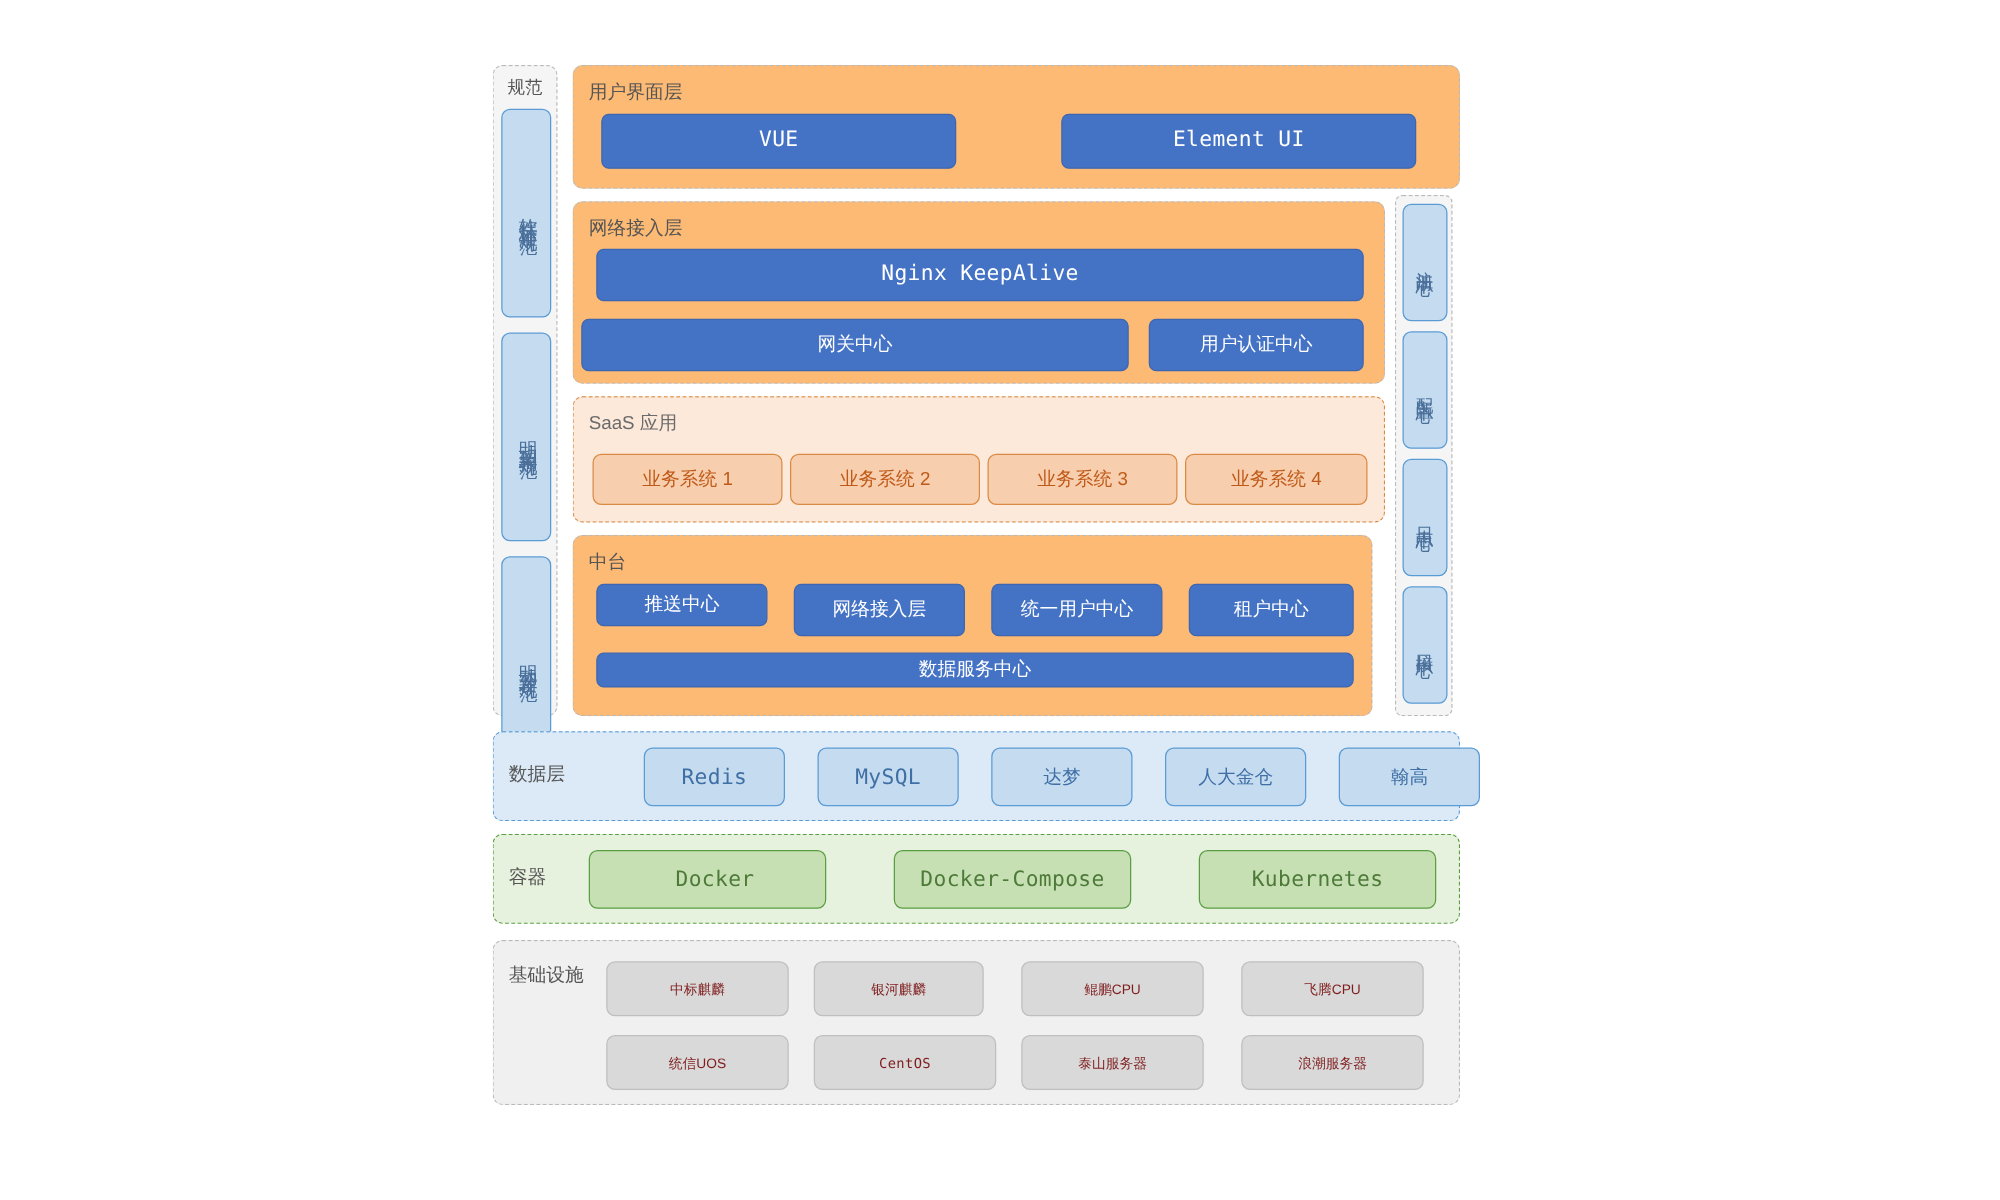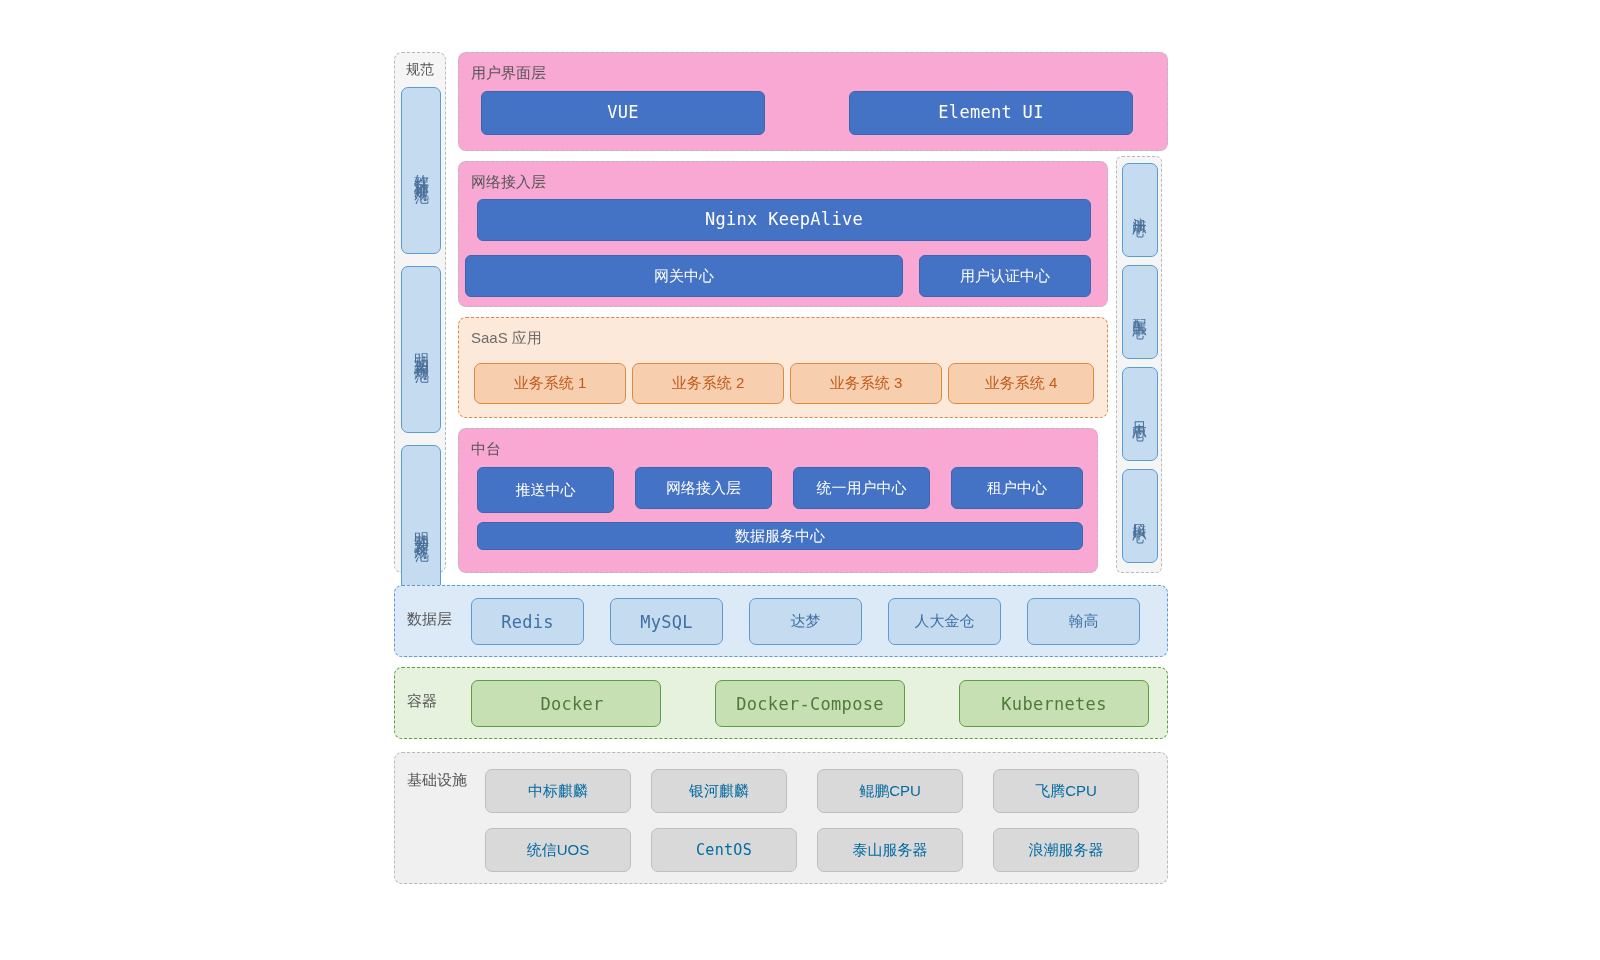--- a/index.html
+++ b/index.html
@@ -27,21 +27,21 @@
     color:#ffffff;
   }
   .mono{font-family:"DejaVu Sans Mono","Liberation Mono",monospace;font-size:17px;letter-spacing:.3px;}
 
   
   .group{
     box-sizing:border-box;
     position:absolute;
     border:1px dashed #b9b9b9;
     border-radius:8px;
-    background:#f9a8d4;
+    background:#fdba74;
     text-decoration:underline;
   }
   .group-label{
     position:absolute;
     font-size:15px;
     color:#555555;
     white-space:nowrap;
   }
 
   
@@ -106,20 +106,21 @@
     position:absolute;left:394px;top:585px;width:774px;height:72px;
     box-sizing:border-box;
     border:1px dashed #5b9bd5;border-radius:8px;background:#dceaf7;
   }
   .data-box{
     position:absolute;top:12px;height:47px;
     box-sizing:border-box;
     background:#c5dcf0;border:1px solid #5b9bd5;border-radius:7px;
     display:flex;align-items:center;justify-content:center;
     color:#3f6fa5;
+    margin-left:44px;
   }
   
   #container-layer{
     position:absolute;left:394px;top:667px;width:774px;height:72px;
     box-sizing:border-box;
     border:1px dashed #5a9e43;border-radius:8px;background:#e7f2de;
   }
   .cont-box{
     position:absolute;top:12px;height:47px;
     box-sizing:border-box;
@@ -131,21 +132,21 @@
   #infra-layer{
     position:absolute;left:394px;top:752px;width:774px;height:132px;
     box-sizing:border-box;
     border:1px dashed #b9b9b9;border-radius:8px;background:#f0f0f0;
   }
   .infra-box{
     position:absolute;height:44px;
     box-sizing:border-box;
     background:#d9d9d9;border:1px solid #bfbfbf;border-radius:7px;
     display:flex;align-items:center;justify-content:center;
-    font-size:15px;color:#0369a1;
+    font-size:11px;color:#7f1d1d;
   }
 </style>
 </head>
 <body>
 
 <div class="canvas">
 
   <div id="spec-rail">
     <div class="rail-title">规范</div>
     <div class="vbox" style="top:34px;height:167px;">软件标准规范</div>
@@ -176,21 +177,21 @@
   <div id="saas-layer">
     <div class="group-label" style="left:12px;top:11px;">SaaS 应用</div>
     <div class="saas-box" style="left:15px;width:152px;">业务系统 1</div>
     <div class="saas-box" style="left:173px;width:152px;">业务系统 2</div>
     <div class="saas-box" style="left:331px;width:152px;">业务系统 3</div>
     <div class="saas-box" style="left:489px;width:146px;">业务系统 4</div>
   </div>
 
   <div class="group" id="mid-layer">
     <div class="group-label" style="left:12px;top:11px;">中台</div>
-    <div class="box blue-box" style="position:absolute;left:18px;top:38px;width:137px;height:46px;">推送中心</div>
+    <div class="box blue-box" style="position:absolute;left:18px;top:38px;width:137px;height:34px;">推送中心</div>
     <div class="box blue-box" style="position:absolute;left:176px;top:38px;width:137px;height:42px;">网络接入层</div>
     <div class="box blue-box" style="position:absolute;left:334px;top:38px;width:137px;height:42px;">统一用户中心</div>
     <div class="box blue-box" style="position:absolute;left:492px;top:38px;width:132px;height:42px;">租户中心</div>
     <div class="box blue-box" style="position:absolute;left:18px;top:93px;width:606px;height:28px;">数据服务中心</div>
   </div>
 
   <div id="data-layer">
     <div class="group-label" style="left:12px;top:24px;">数据层</div>
     <div class="data-box mono" style="left:76px;width:113px;">Redis</div>
     <div class="data-box mono" style="left:215px;width:113px;">MySQL</div>

